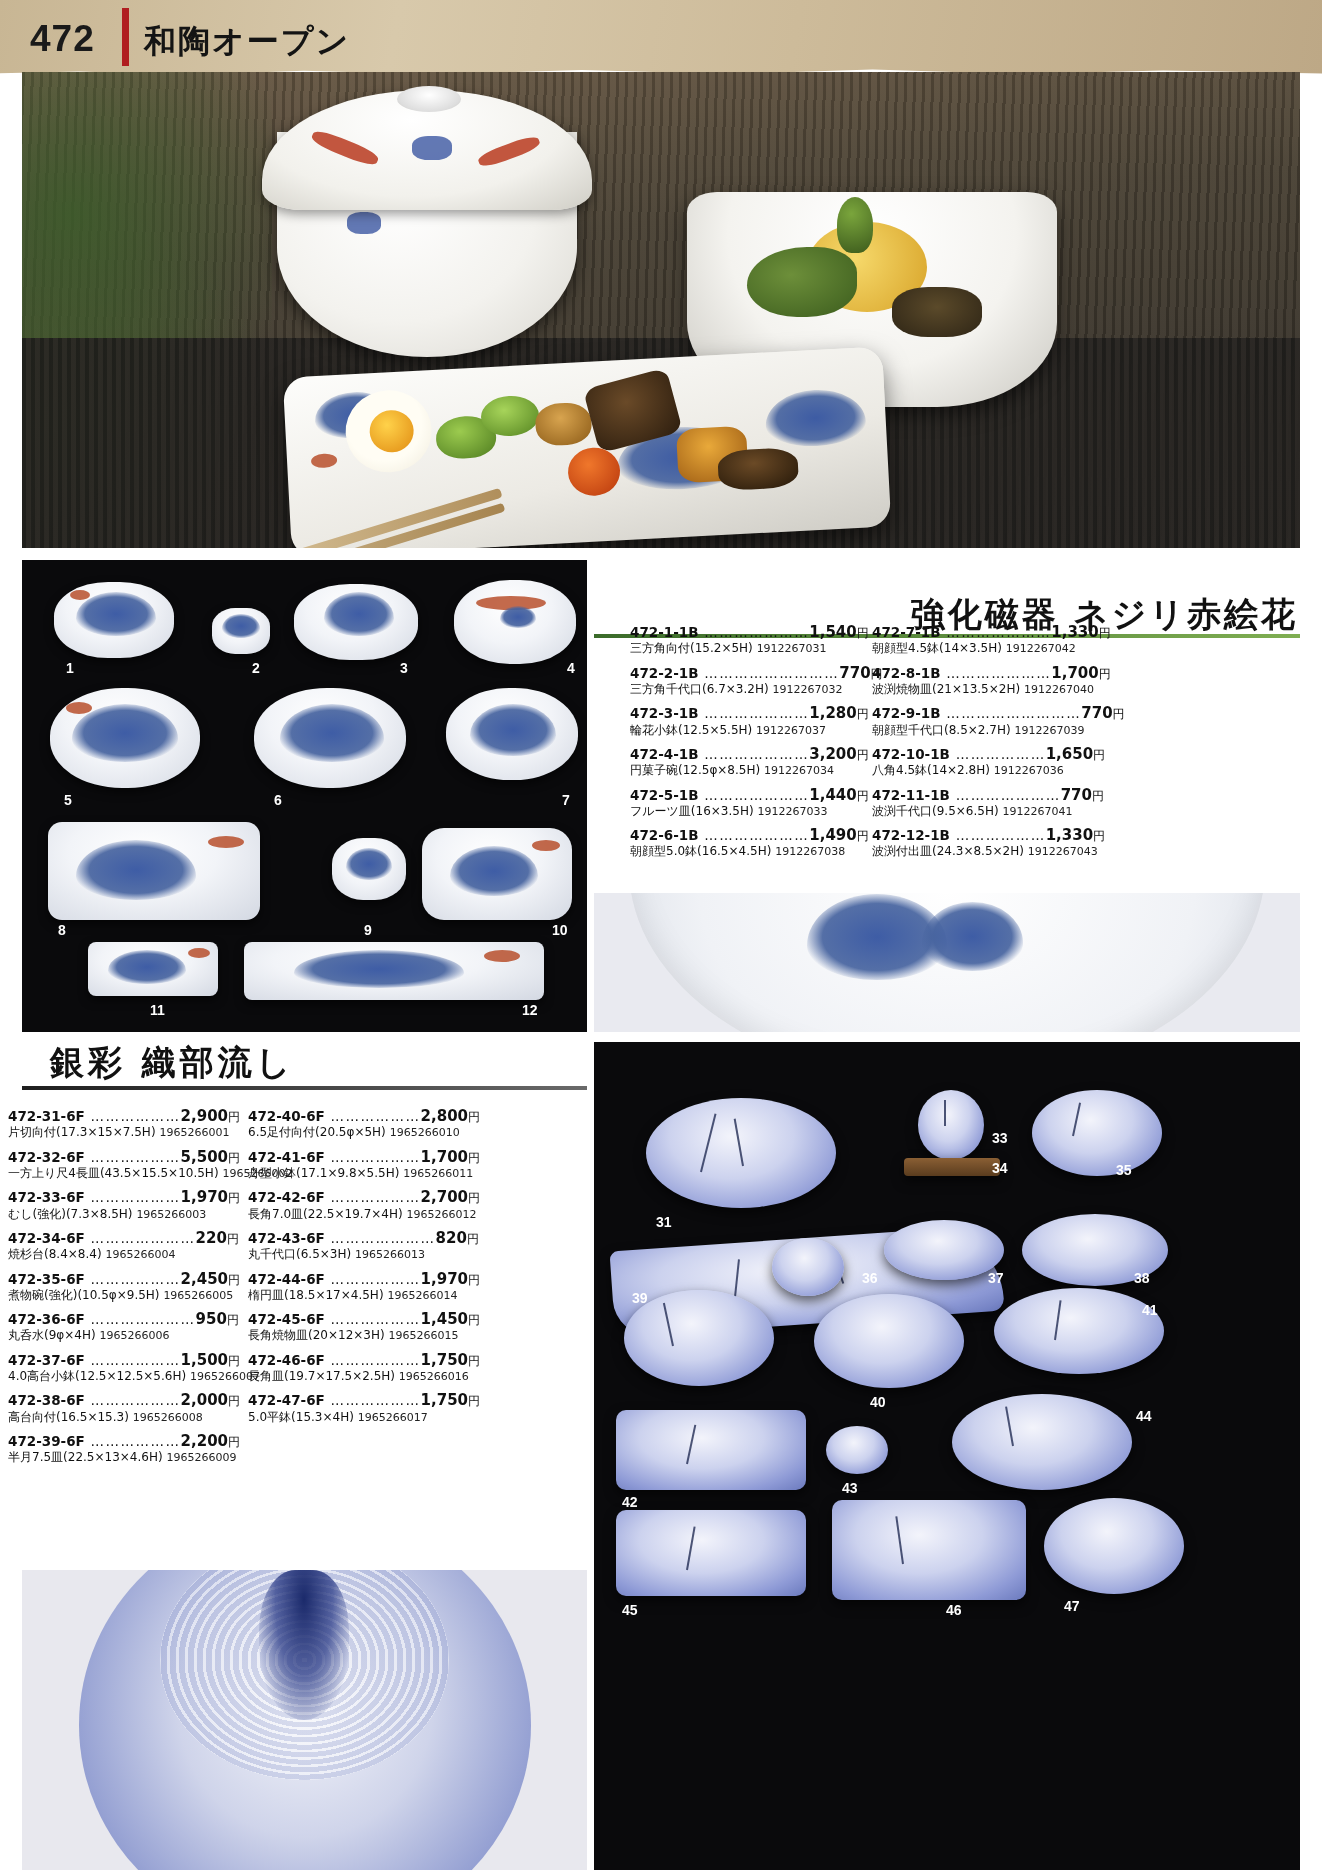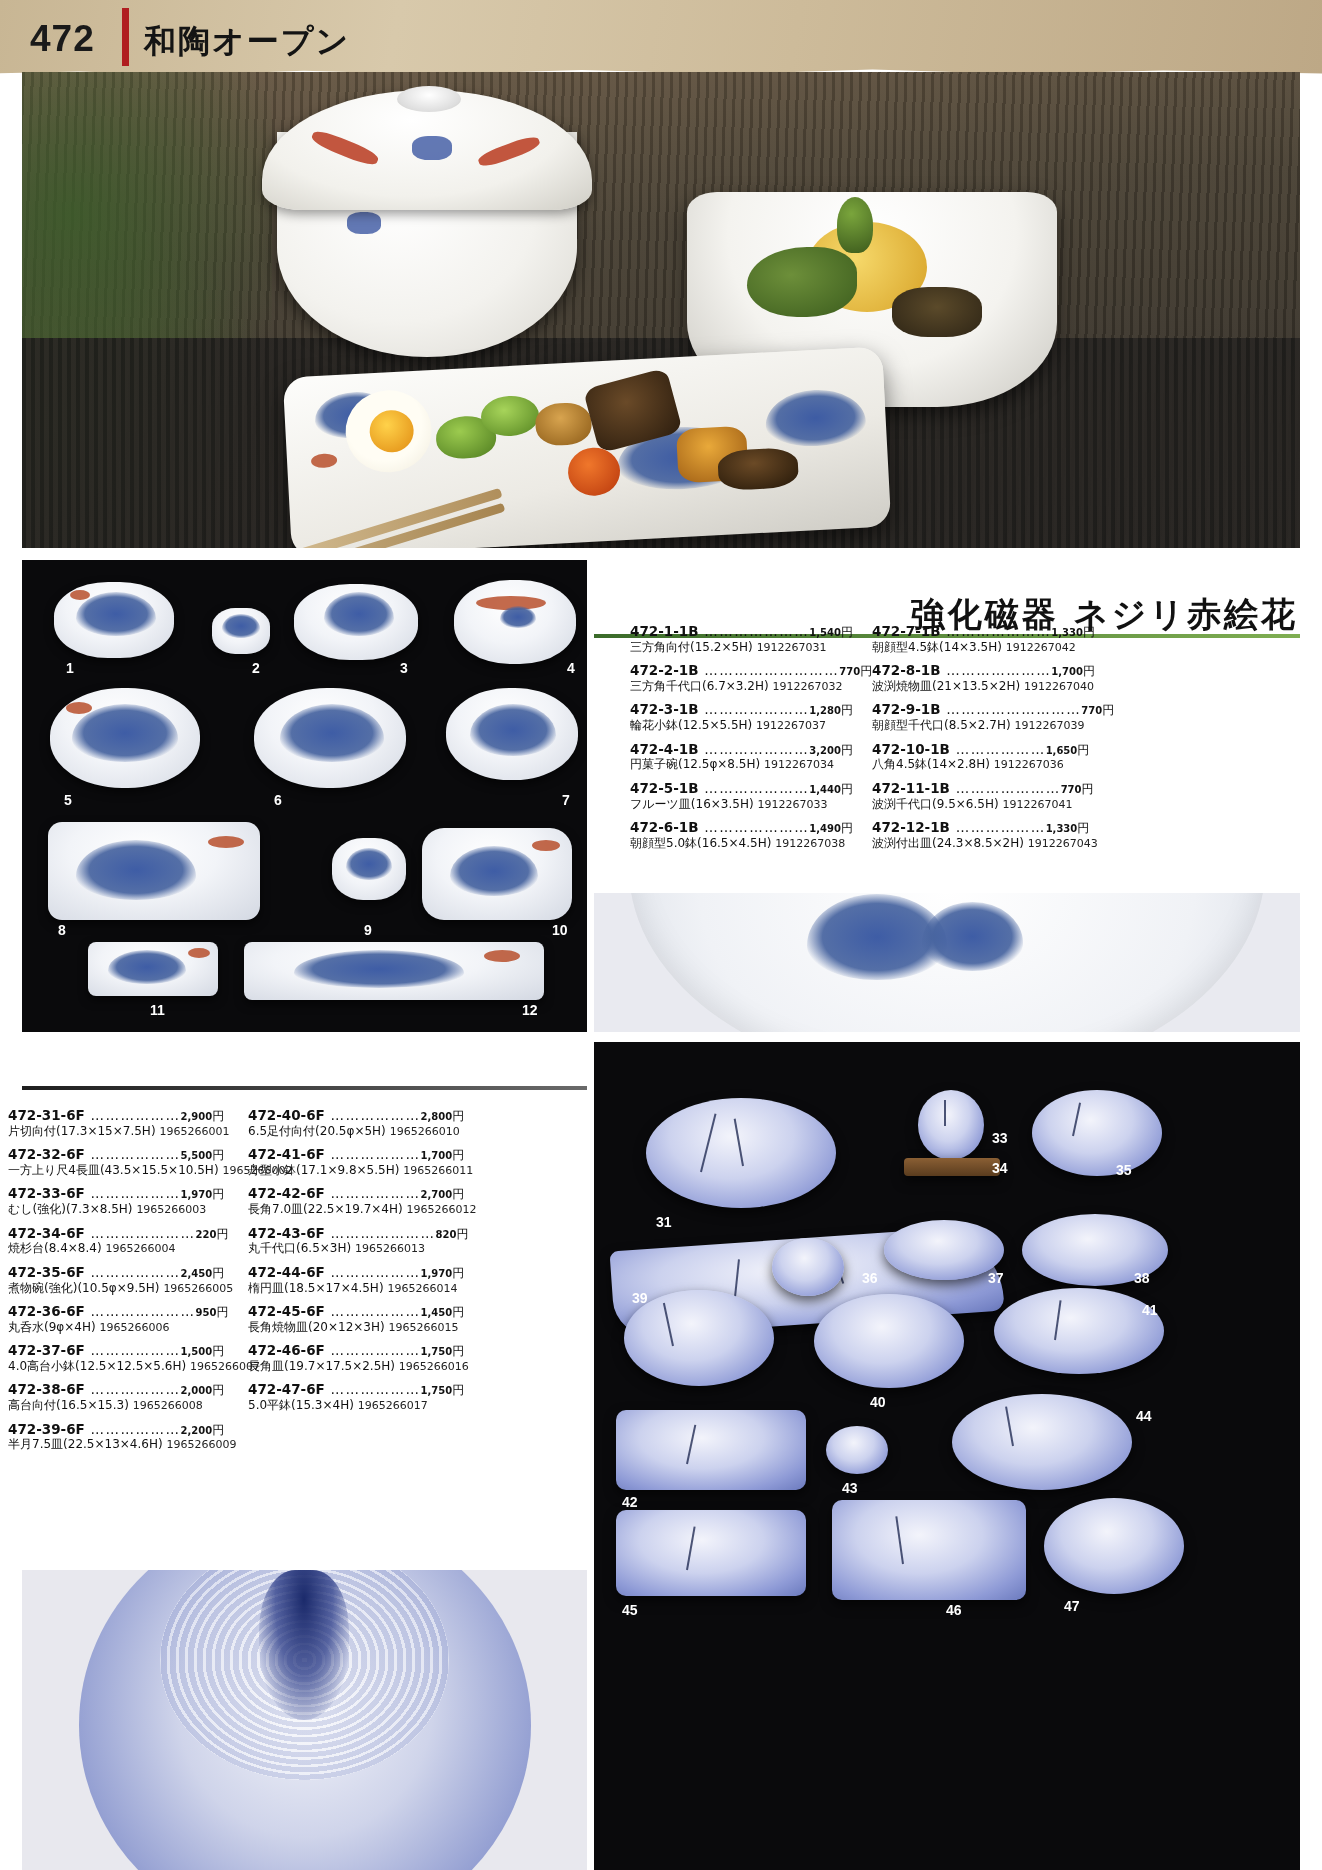--- a/index.html
+++ b/index.html
@@ -144,21 +144,21 @@
   }
 
   
   .plist{
     position:absolute; font-family:"DejaVu Sans", sans-serif; color:#111;
   }
   .pitem{ margin-bottom:9px; }
   .pline1{ font-size:13.5px; white-space:nowrap; line-height:1.15; }
   .pcode{ font-weight:bold; font-size:13.5px; }
   .pdots{ letter-spacing:1.5px; }
-  .pprice{ font-weight:bold; font-size:10px; }
+  .pprice{ font-weight:bold; font-size:15px; }
   .pyen{ font-size:12px; font-weight:normal; }
   .pline2{ font-size:12px; white-space:nowrap; line-height:1.2; }
   .pjan{ font-size:11px; color:#222; }
 
   
   .photo-closeup{
     position:absolute; left:594px; top:893px; width:706px; height:139px;
     overflow:hidden; background:#e9eaf0;
   }
   .closeup-plate{
@@ -401,20 +401,21 @@
 
   <div class="photo-closeup">
     <div class="closeup-plate">
       <div class="fl" style="left:28%;top:56%;width:22%;height:20%;"></div>
       <div class="fl" style="left:46%;top:58%;width:16%;height:16%;"></div>
 
     </div>
   </div>
 
   <div class="band2">
+    <h2>銀彩 織部流し</h2>
     <div class="rule"></div>
   </div>
 
   <div class="plist" style="left:8px;top:1108px;width:238px;">
     <div class="pitem">
       <div class="pline1"><span class="pcode">472-31-6F</span><span class="pdots">&nbsp;………………</span><span class="pprice">2,900</span><span class="pyen">円</span></div>
       <div class="pline2"><span>片切向付</span><span>(17.3×15×7.5H)</span> <span class="pjan">1965266001</span></div>
     </div>
     <div class="pitem">
       <div class="pline1"><span class="pcode">472-32-6F</span><span class="pdots">&nbsp;………………</span><span class="pprice">5,500</span><span class="pyen">円</span></div>

